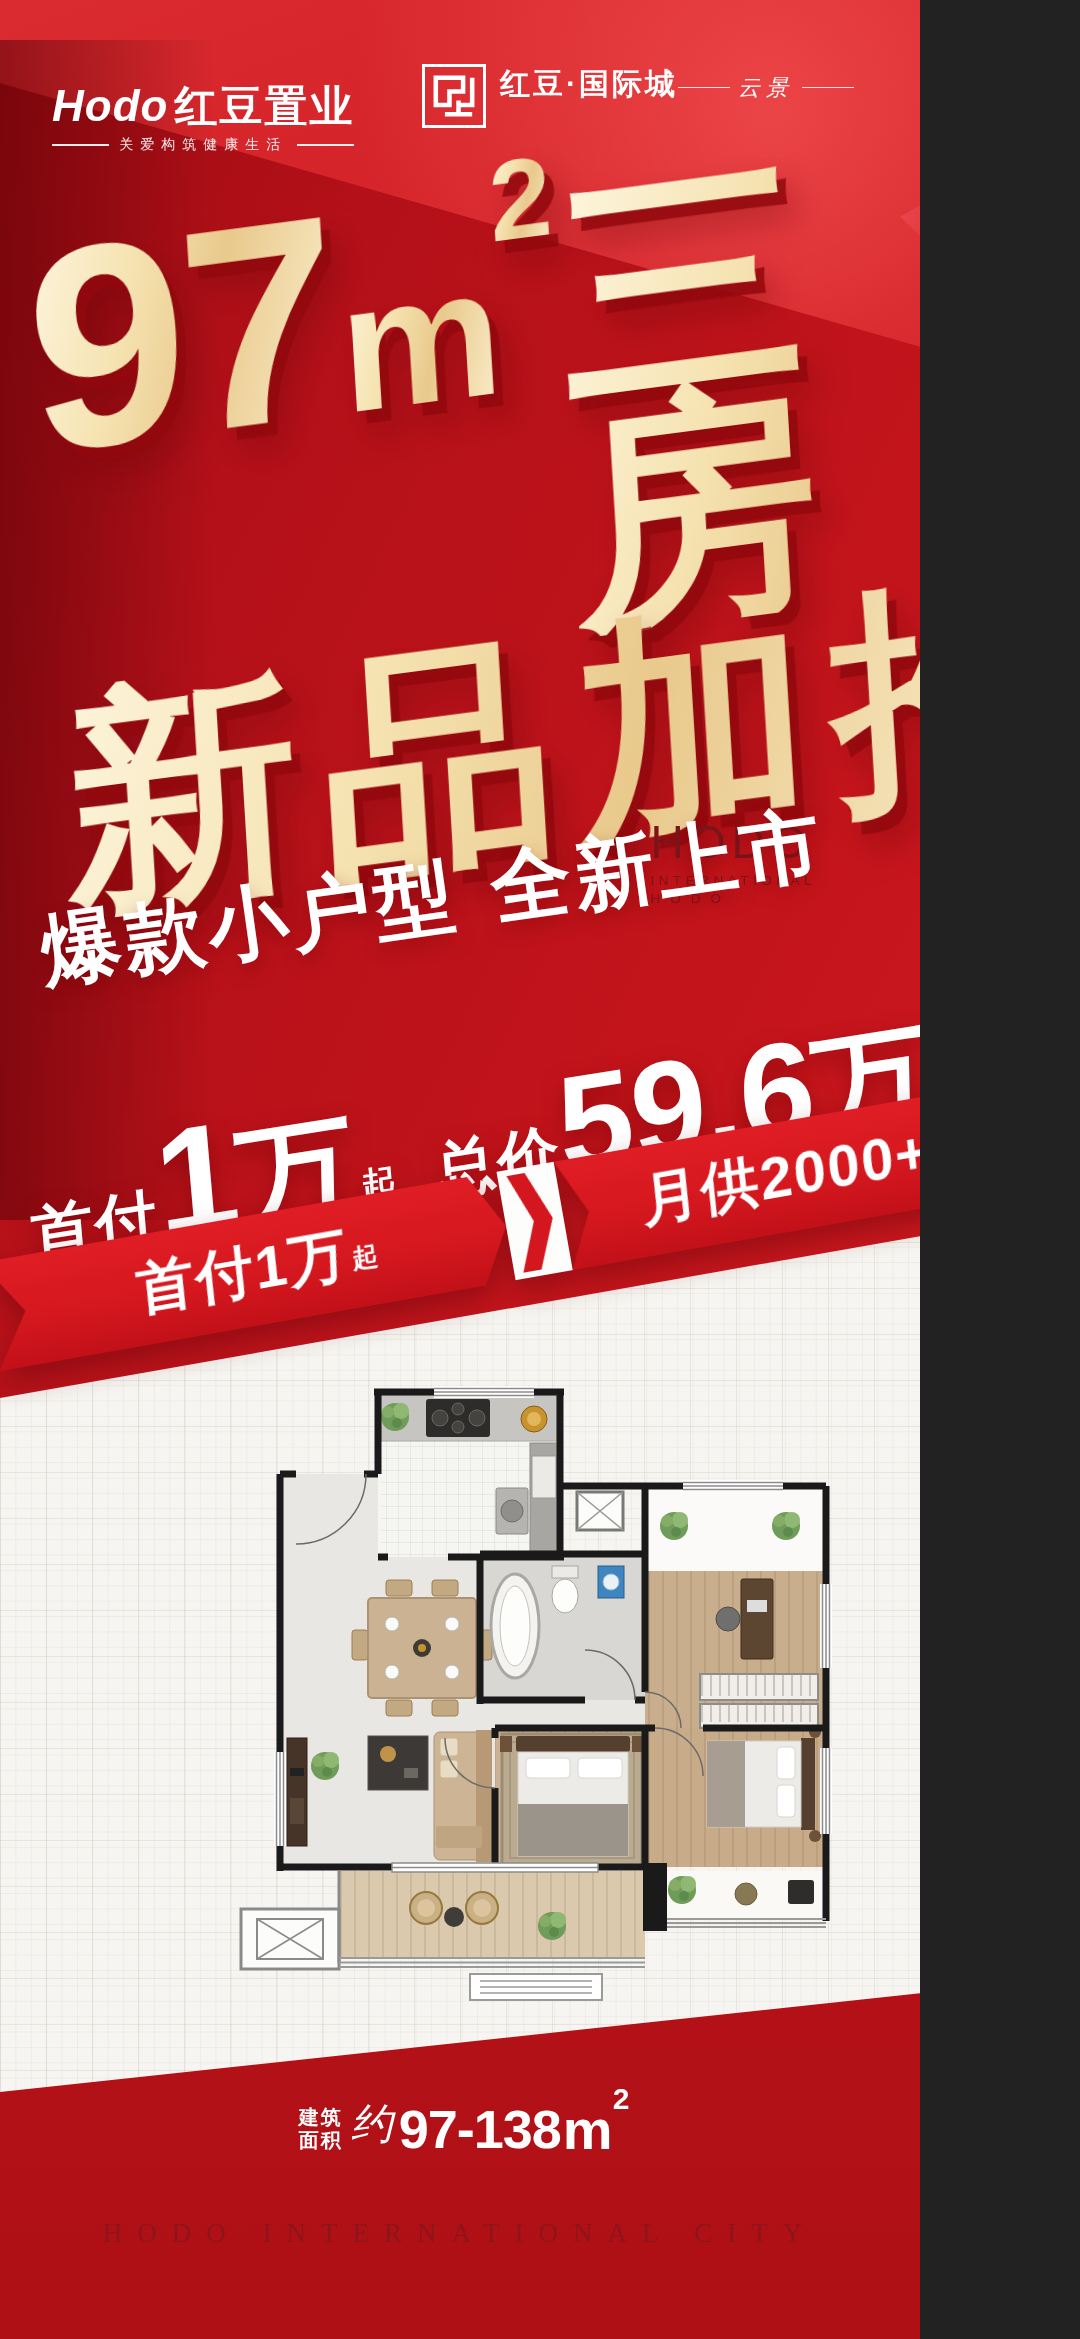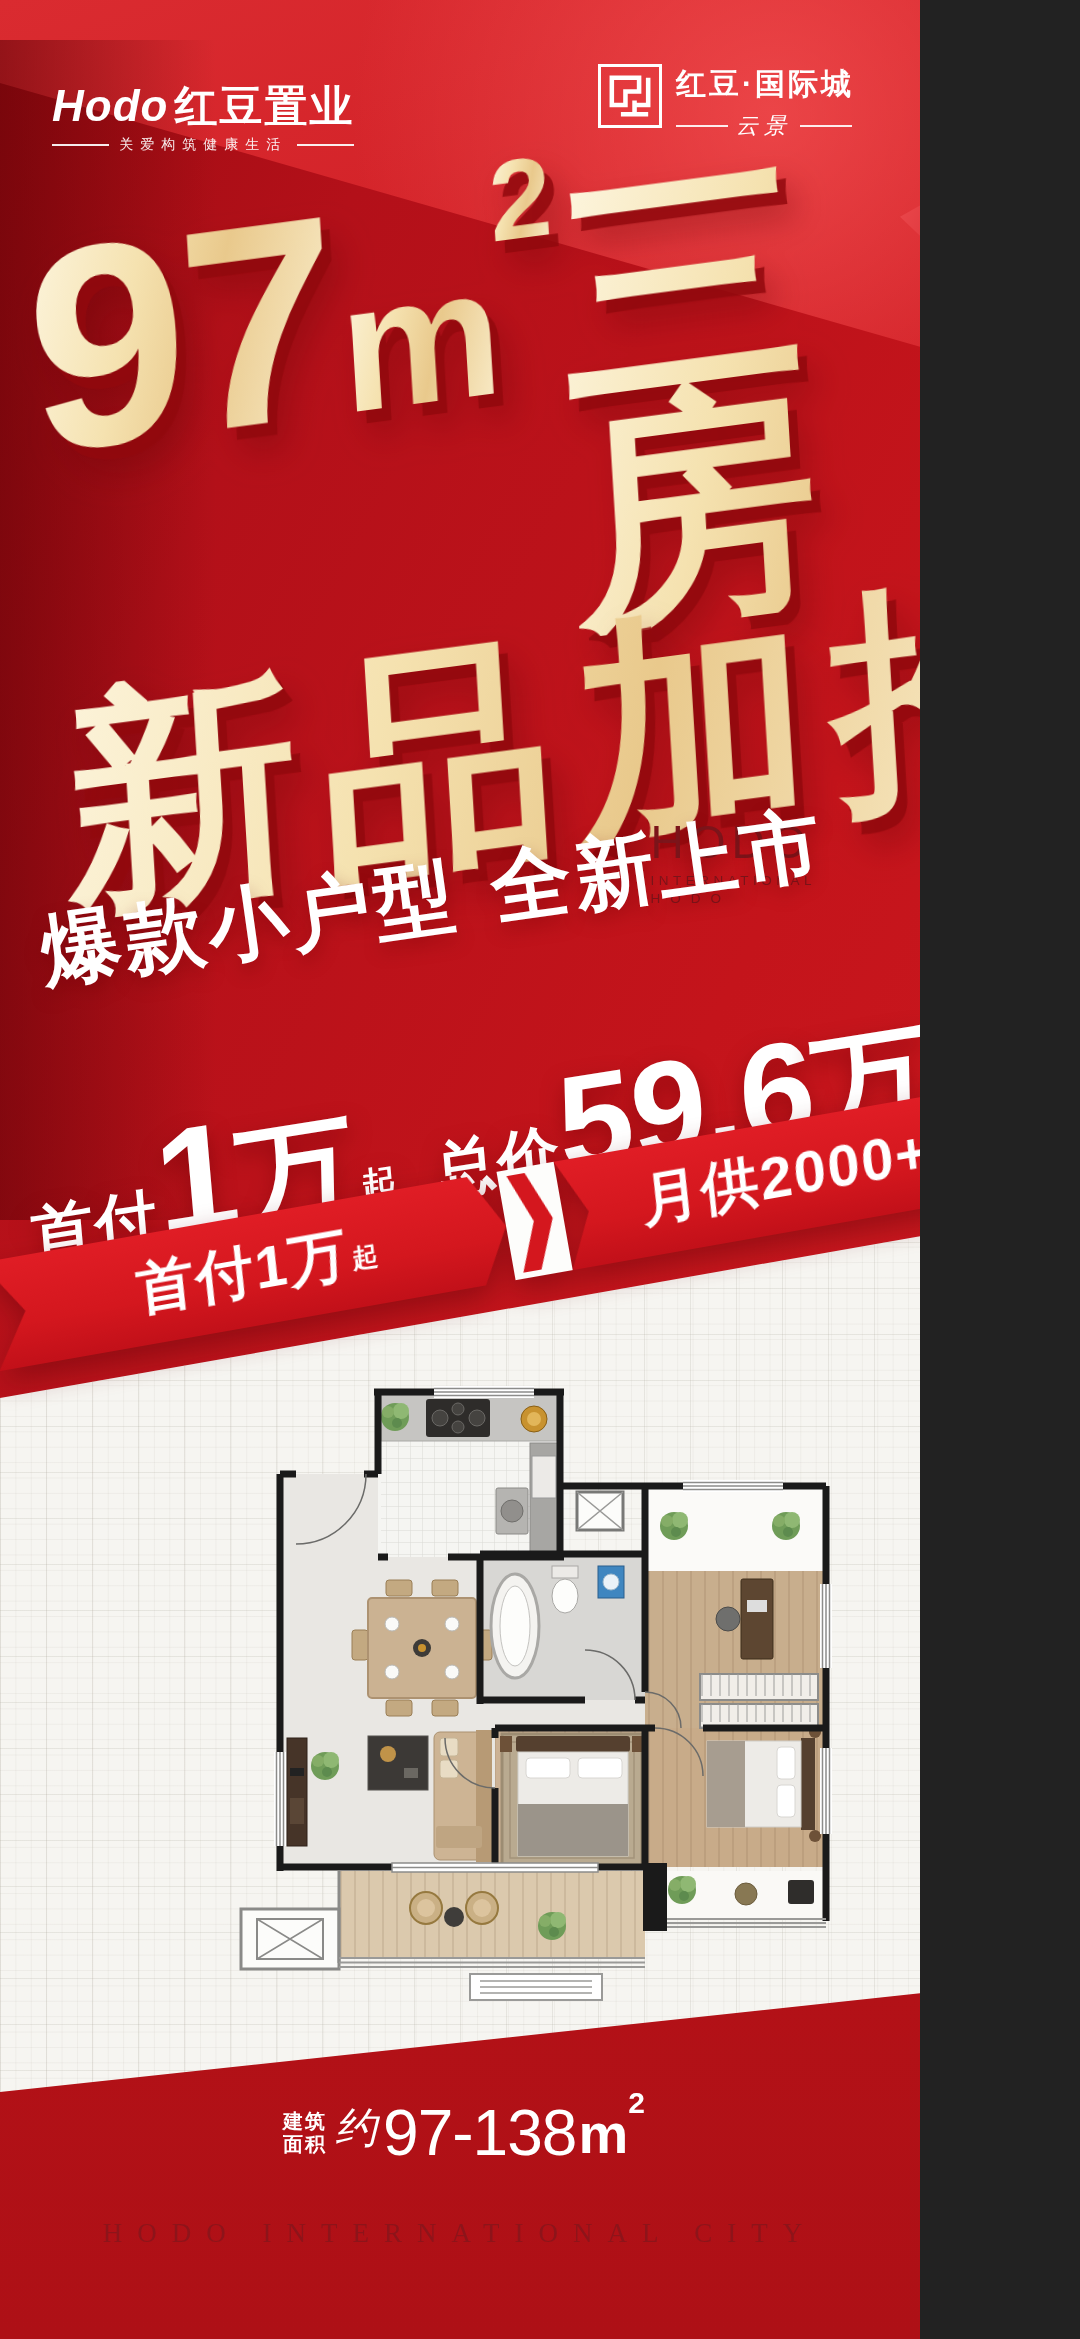--- a/index.html
+++ b/index.html
@@ -25,21 +25,21 @@
   .logo-left{position:absolute;left:52px;top:78px;color:#fff;}
   .logo-left .row1{display:flex;align-items:baseline;gap:6px;}
   .logo-latin{font-size:44px;font-weight:700;font-style:italic;letter-spacing:1px;}
   .logo-cn{font-size:43px;font-weight:700;letter-spacing:2px;}
   .logo-tagline{display:flex;align-items:center;gap:10px;margin-top:0;opacity:.92;}
   .logo-tagline .ln{height:2px;background:#fff;flex:1 1 26px;min-width:26px;}
   .logo-tagline span{font-size:14px;letter-spacing:7px;white-space:nowrap;}
   .logo-right{position:absolute;right:66px;top:64px;display:flex;gap:14px;align-items:flex-start;color:#fff;}
   .seal{width:58px;height:58px;border:3px solid #fff;position:relative;flex:0 0 auto;}
   .seal svg{position:absolute;inset:4px;}
-  .lr-text{display:flex;flex-direction:column;}
+  .lr-text{display:flex;flex-direction:row;}
   .lr-name{font-size:30px;font-weight:600;letter-spacing:3px;}
   .lr-sub{display:flex;align-items:center;gap:8px;margin-top:6px;}
   .lr-sub .ln{height:1.5px;background:rgba(255,255,255,.9);width:52px;}
   .lr-sub span{font-family:Liberation Serif, serif;font-style:italic;
     font-size:22px;letter-spacing:6px;}
   
   .hero{position:absolute;left:0;top:158px;width:1080px;transform:rotate(-7.5deg) skewX(-4deg);}
   .gold{background:linear-gradient(105deg,#fdf6e0 0%,#f5e2b0 34%,#e9c98c 58%,#fbf0d0 100%);
     -webkit-background-clip:text;background-clip:text;color:transparent;
     text-shadow:10px 14px 0 rgba(140,7,12,.0);} 
@@ -100,21 +100,21 @@
   
   .bottom-band{position:absolute;inset:0;
     clip-path:polygon(0 2092px,1080px 1976px,1080px 2339px,0 2339px);
     background:linear-gradient(180deg,#c5161d 0%,#bd1319 55%,#ae1016 100%);}
   .bb-row{position:absolute;left:8px;right:0;top:2096px;display:flex;justify-content:center;
     align-items:center;color:#fff;white-space:nowrap;}
   .bb-area{display:flex;flex-direction:column;line-height:1.15;font-size:20px;font-weight:700;
     letter-spacing:2px;margin-right:8px;}
   .bb-approx{font-family:"Liberation Serif","DejaVu Serif",serif;font-style:italic;font-size:42px;
     margin:0 6px 10px 0;}
-  .bb-range{font-size:64px;font-weight:400;letter-spacing:-1px;}
+  .bb-range{font-size:54px;font-weight:700;letter-spacing:-1px;}
   .bb-unit{font-size:56px;font-weight:700;margin-left:2px;}
   .bb-sup{font-size:30px;font-weight:700;position:relative;top:-30px;}
   .bb-tag{font-size:60px;font-weight:900;letter-spacing:2px;margin-left:10px;}
   .bb-footer{position:absolute;left:0;right:0;top:2218px;text-align:center;
     font-family:"Liberation Serif","DejaVu Serif",serif;
     font-size:27px;letter-spacing:15px;color:#8a151b;opacity:.9;}
 </style>
 </head>
 <body>
 

